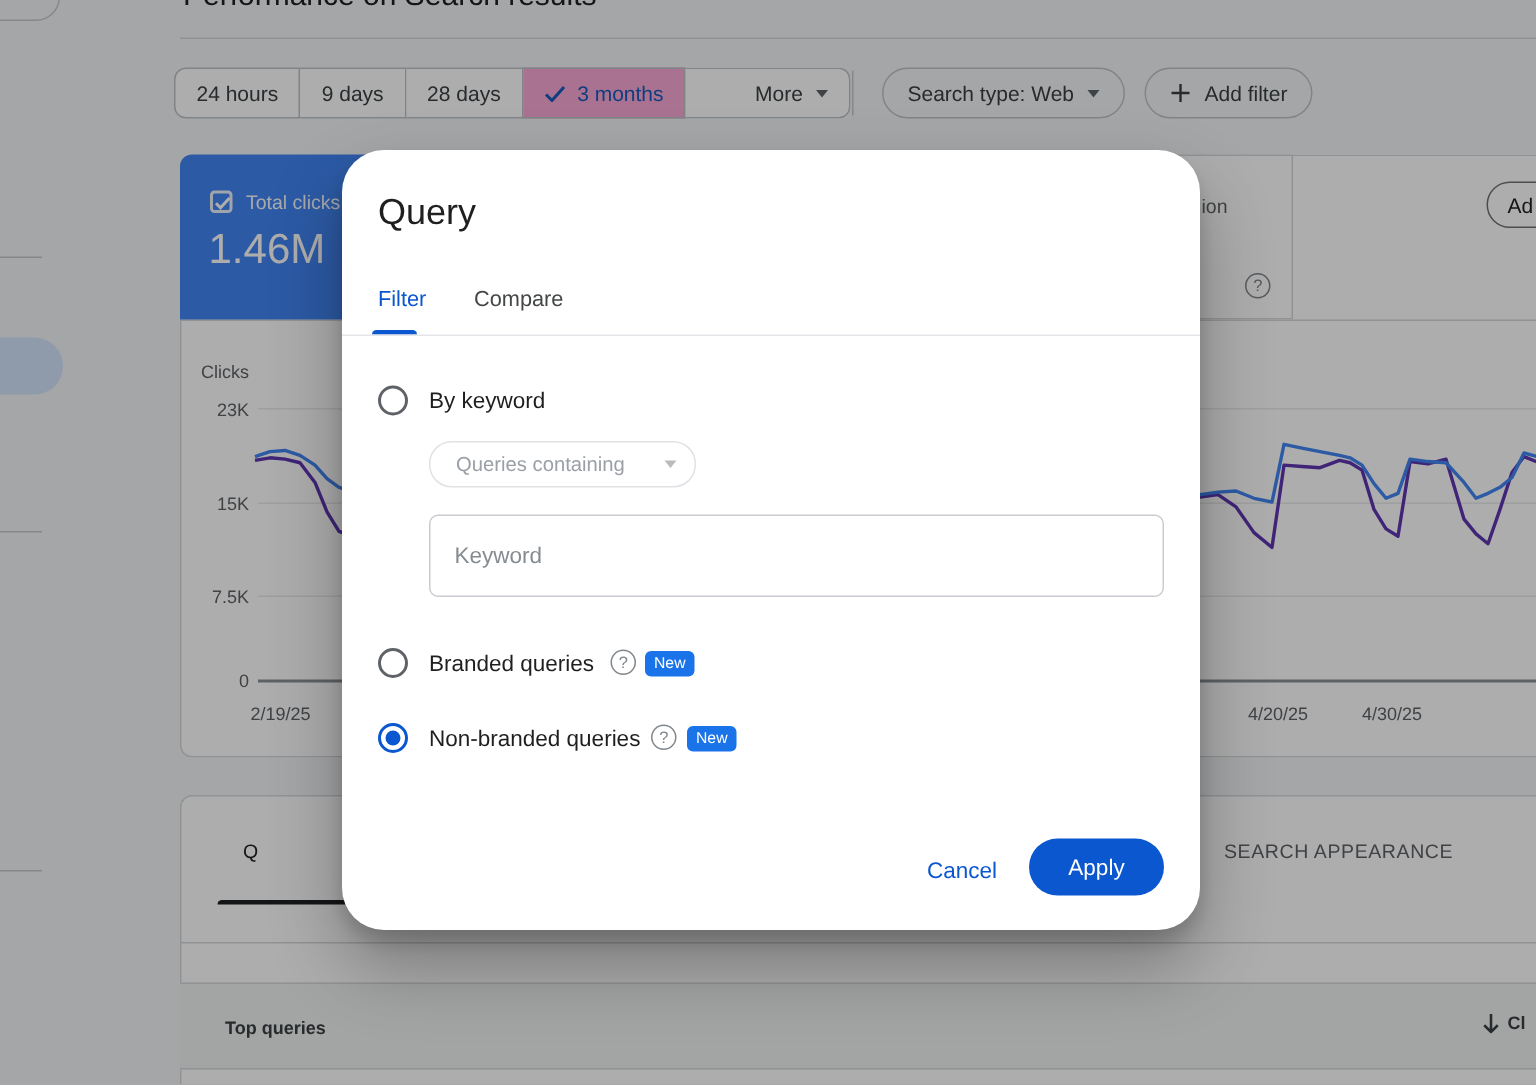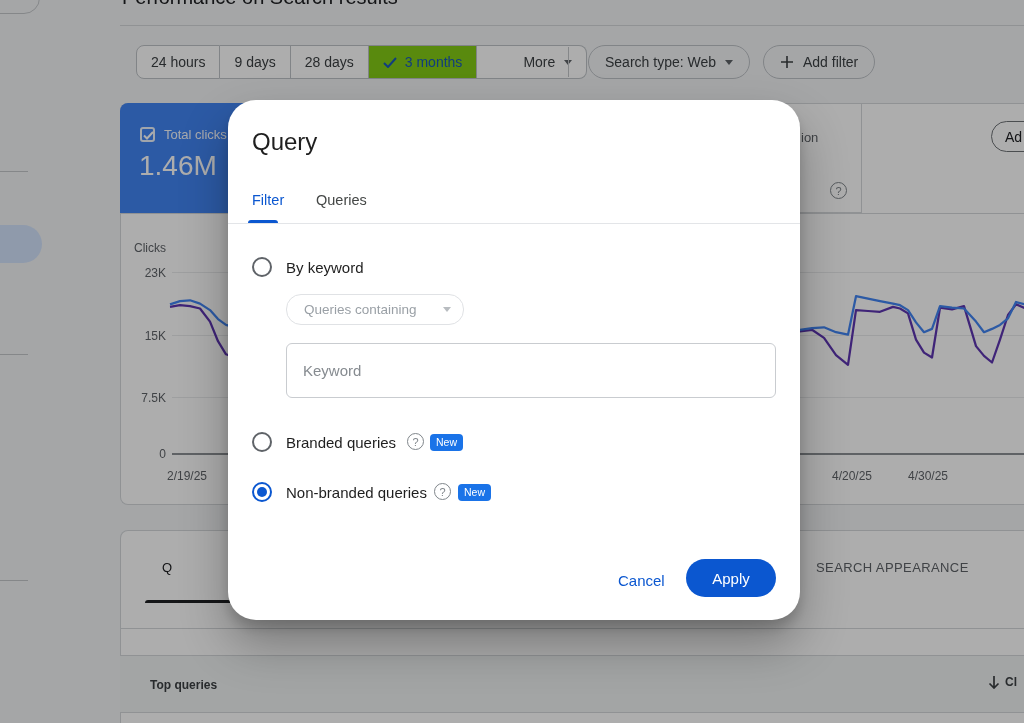--- a/index.html
+++ b/index.html
@@ -16,29 +16,29 @@
   .panel-corner { left:-24px; top:-30px; width:64px; height:44px;
     border:1px solid #c5c8cb; border-radius:0 0 16px 0; }
   .side-divider { left:0; width:28px; height:0; border-top:1px solid #c5c8cb; }
   .side-pill { left:0; top:225px; width:42px; height:38px; background:#d3e3fd;
     border-radius:0 19px 19px 0; }
 
   
   .page-title { left:122px; top:-14px; font-size:20px; font-weight:500; color:#202124; white-space:nowrap; }
   .header-rule { left:120px; top:25px; width:904px; border-top:1px solid #d5d8db; }
 
-  .seg-group { left:136px; top:45px; height:18px; display:flex; }
+  .seg-group { left:116px; top:45px; height:18px; display:flex; }
   .seg-btn {
     height:34px; display:flex; align-items:center; justify-content:center;
     border:1px solid #bfc3c7; border-left-width:0; background:#fff;
     font-size:14px; color:#3c4043; padding:0 14px; white-space:nowrap; cursor:pointer;
   }
   .seg-btn:first-child { border-left-width:1px; border-radius:8px 0 0 8px; }
   .seg-btn:last-child { border-radius:0 8px 8px 0;padding-left:46px; }
-  .seg-btn.selected { background:#84cc16; color:#185abc; font-weight:500; }
+  .seg-btn.selected { background:#f9a8d4; color:#185abc; font-weight:500; }
   .check-icon { width:14px; height:11px; margin-right:8px; }
   .caret { width:0; height:0; border-left:4px solid transparent; border-right:4px solid transparent;
     border-top:5px solid #5f6368; display:inline-block; margin-left:9px; }
   .toolbar-divider { left:568px; top:47px; height:30px; border-left:1px solid #c5c8cb; }
   .pill-btn { height:34px; display:flex; align-items:center; border:1px solid #bfc3c7;
     border-radius:17px; font-size:14px; color:#3c4043; padding:0 16px; background:transparent;
     white-space:nowrap; cursor:pointer; }
   .searchtype-btn { left:588px; top:45px; }
   .addfilter-btn { left:763px; top:45px; }
   .plus-icon { width:14px; height:14px; margin-right:9px; }
@@ -233,21 +233,21 @@
     <span class="th-sort-text">Cl</span>
   </span>
 </div>
 
 <div class="scrim"></div>
 
 <div class="abs dialog">
   <div class="dlg-title">Query</div>
 
   <div class="dlg-tab dlg-tab-filter">Filter</div>
-  <div class="dlg-tab dlg-tab-compare">Queries</div>
+  <div class="dlg-tab dlg-tab-compare">Compare</div>
   <div class="dlg-tab-underline"></div>
   <div class="dlg-tabs-rule"></div>
 
   <div class="radio" style="left:24px; top:157px"></div>
   <div class="opt-label" style="left:58px; top:159px">By keyword</div>
 
   <div class="op-dropdown">
     <span class="op-dropdown-text">Queries containing</span>
     <span class="caret op-caret"></span>
   </div>

